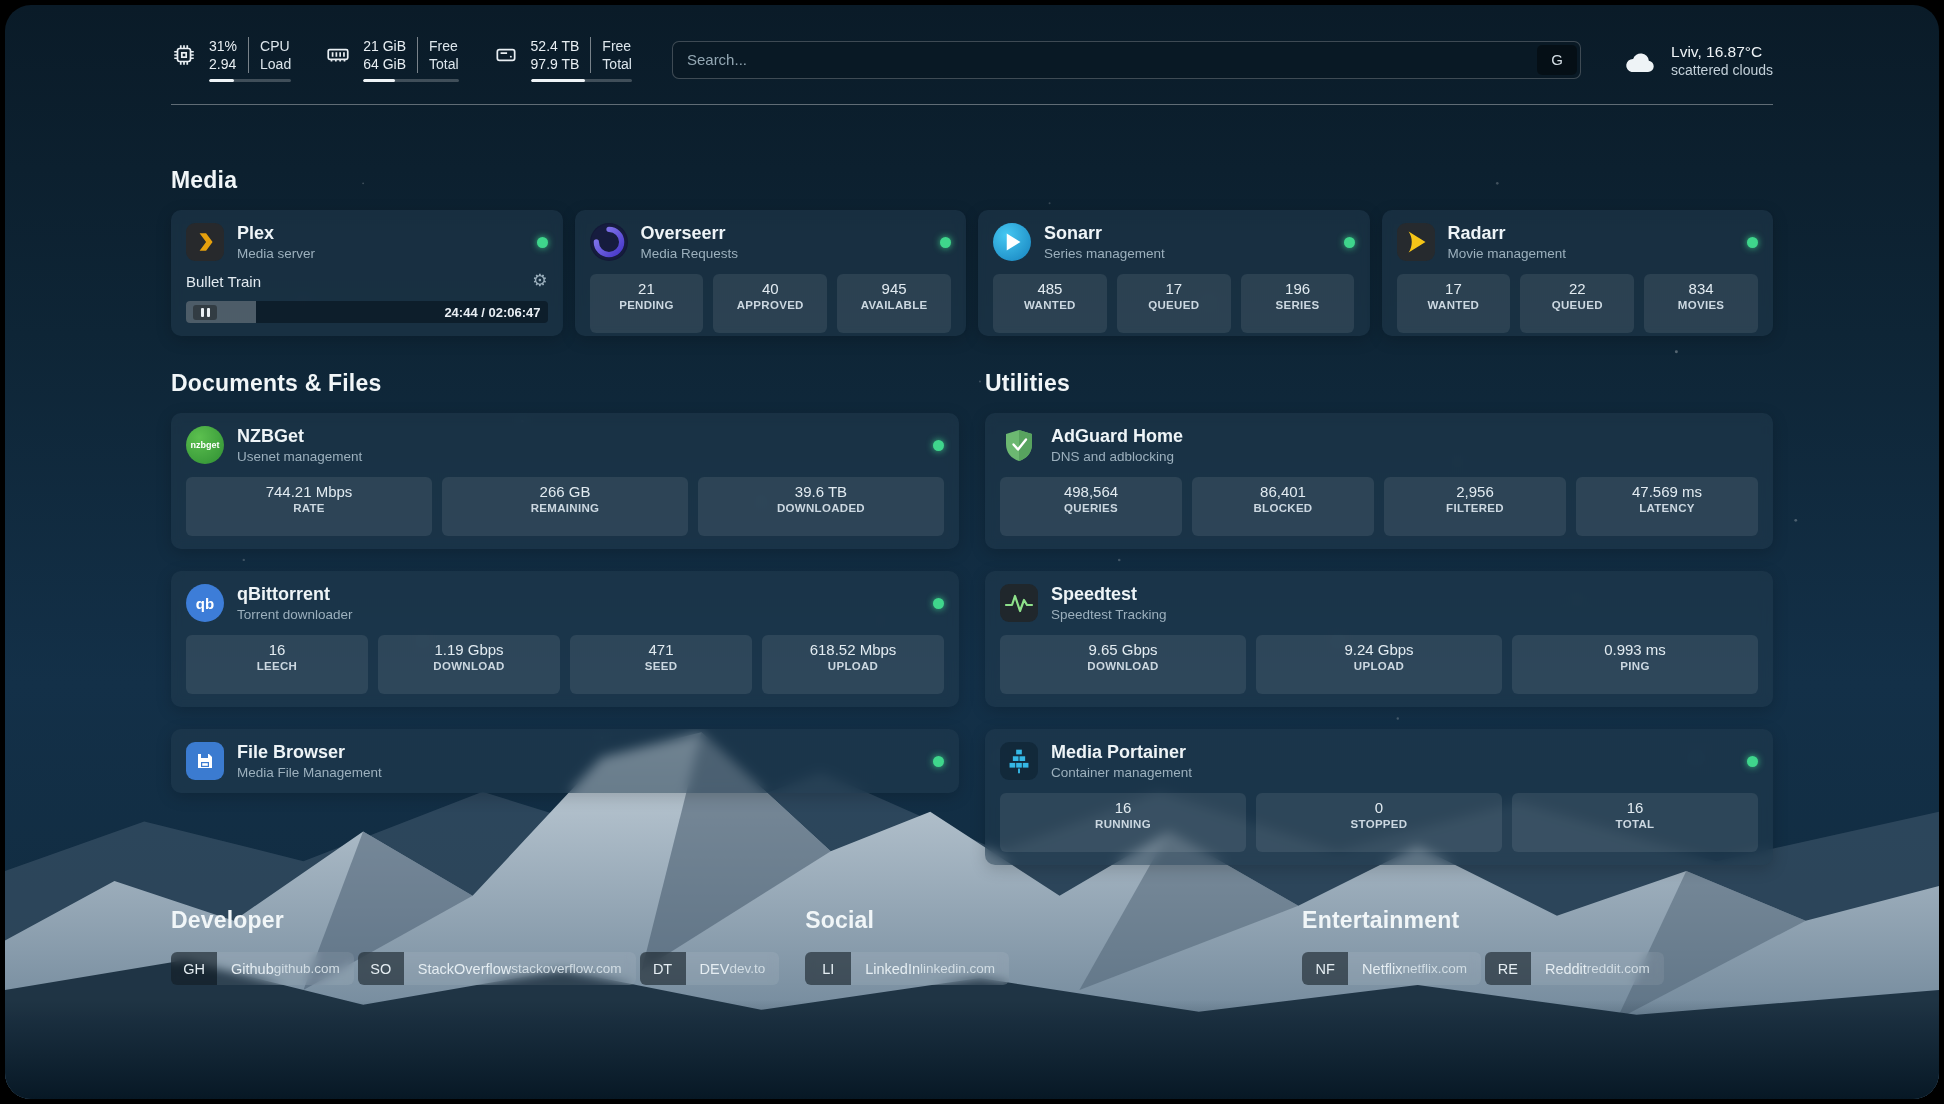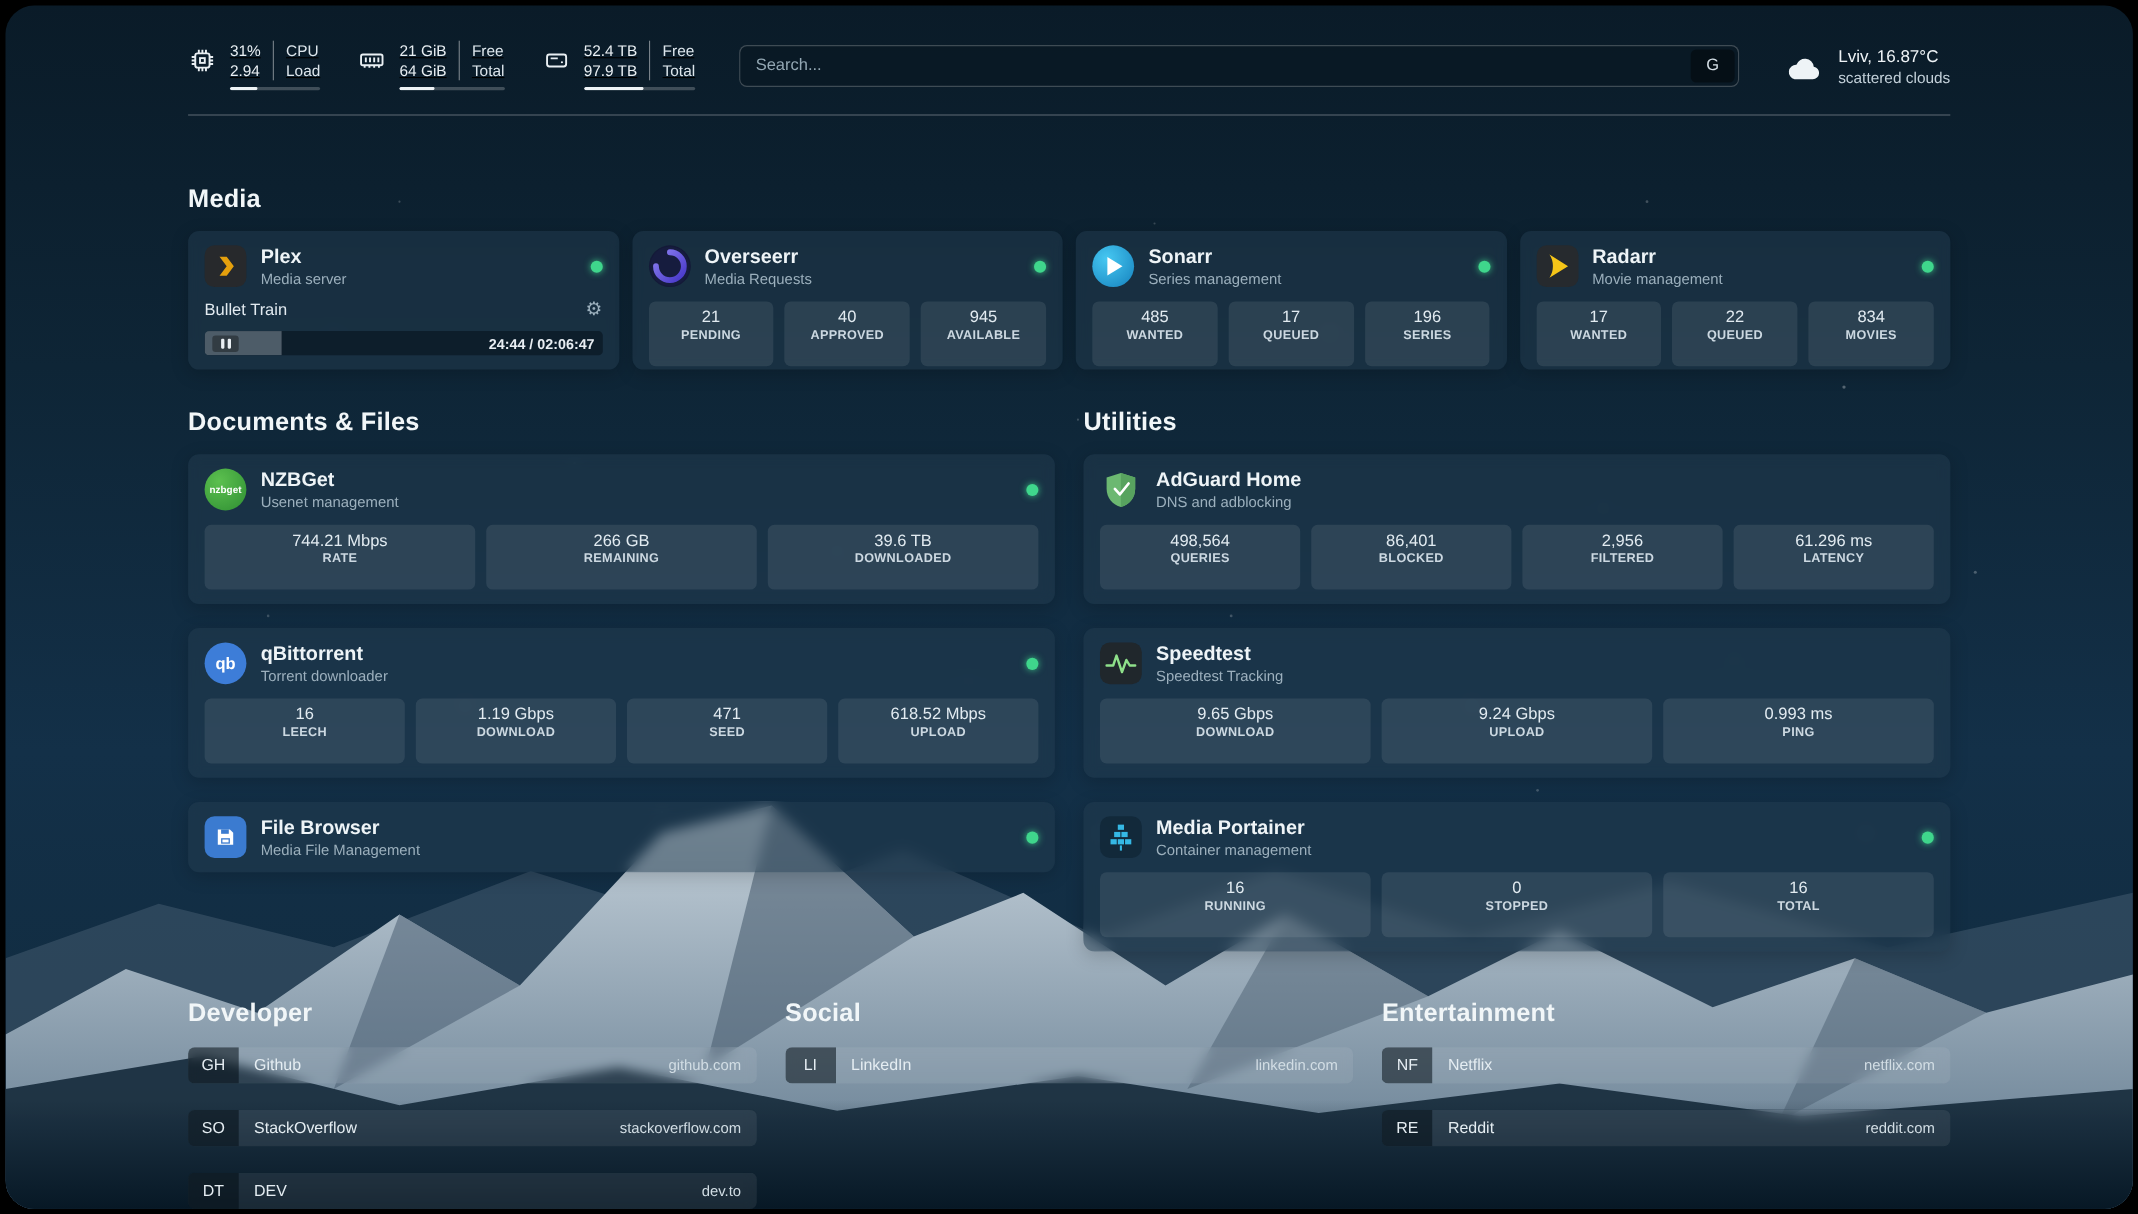--- a/index.html
+++ b/index.html
@@ -9,21 +9,21 @@
             border-radius:26px; overflow:hidden;
             background:linear-gradient(180deg,#0a1b28 0%,#0e2536 30%,#133048 62%,#102a3d 100%); }
   .bg-art { position:absolute; inset:0; width:100%; height:100%; z-index:0; }
   .content { position:relative; z-index:2; padding:0 166px; }
 
   
   .topbar { margin-top:32px; display:flex; align-items:center; }
   .metrics { display:flex; gap:34px; }
   .metric { display:flex; gap:12px; align-items:flex-start; }
   .m-icon { width:26px; height:26px; margin-top:5px; }
-  .m-grid { display:flex; gap:11px; align-items:stretch;text-decoration:underline; }
+  .m-grid { display:flex; gap:11px; align-items:stretch; }
   .m-col { display:flex; flex-direction:column; line-height:18px; font-size:14px; color:#e9eff3; }
   .m-col.labels { color:#dde6ec; }
   .m-sep { width:1px; background:rgba(255,255,255,.45); }
   .m-bar { margin-top:6px; height:3px; border-radius:2px; background:rgba(255,255,255,.22); overflow:hidden; }
   .m-bar-fill { height:100%; background:#eef3f6; border-radius:2px; }
 
   .search-wrap { flex:1; margin:0 40px; position:relative; height:38px; }
   .search-input { width:100%; height:100%; background:rgba(8,22,32,.5);
      border:1px solid rgba(255,255,255,.22); border-radius:7px; padding:0 54px 0 14px;
      color:#e6edf2; font-size:15px; font-family:"Liberation Sans", sans-serif; outline:none; }
@@ -75,21 +75,21 @@
   .plex-time { position:relative; margin-left:auto; font-size:13px; font-weight:700; color:#e8eef3; }
 
   
   .two-col { margin-top:34px; display:flex; gap:26px; }
   .col { flex:1; }
   .col .cards { margin-top:16px; display:flex; flex-direction:column; gap:22px; }
 
   
   .bookmarks { margin-top:42px; display:flex; gap:26px; }
   .bm-col { flex:1; }
-  .bm-list { margin-top:18px; display:flex; flex-direction:column; gap:24px;text-align:center; }
+  .bm-list { margin-top:18px; display:flex; flex-direction:row; gap:4px;text-align:center; }
   .bm-row { display:flex; align-items:center; height:33px; background:rgba(255,255,255,.075);
             border-radius:6px; overflow:hidden; backdrop-filter:blur(5px); cursor:pointer; }
   .bm-abbr { width:46px; height:100%; background:rgba(3,14,22,.55); display:flex; align-items:center;
              justify-content:center; font-size:14.5px; color:#e5edf2; }
   .bm-name { margin-left:14px; font-size:14.5px; color:#e5edf2; }
   .bm-url { margin-left:auto; margin-right:14px; font-size:13.5px; color:#d2dde4; }
 
   
   .plex-ic { background:#27292c; }
   .overseerr-ic { background:#141a38; }
@@ -491,21 +491,21 @@
               </div>
               <div class="stat">
                 <div class="stat-value">86,401</div>
                 <div class="stat-label">BLOCKED</div>
               </div>
               <div class="stat">
                 <div class="stat-value">2,956</div>
                 <div class="stat-label">FILTERED</div>
               </div>
               <div class="stat">
-                <div class="stat-value">61.296 ms</div>
+                <div class="stat-value">47.569 ms</div>
                 <div class="stat-label">LATENCY</div>
               </div>
             </div>
           </div>
 
           <div class="card">
             <div class="card-header">
               <div class="app-icon speedtest-ic">
                 <svg viewBox="0 0 36 36" width="36" height="36">
                   <polyline points="5,20 11,20 14,11 19,26 23,15 26,20 31,20" stroke="#8ee08a" stroke-width="2.2" fill="none" stroke-linecap="round" stroke-linejoin="round"></polyline>

